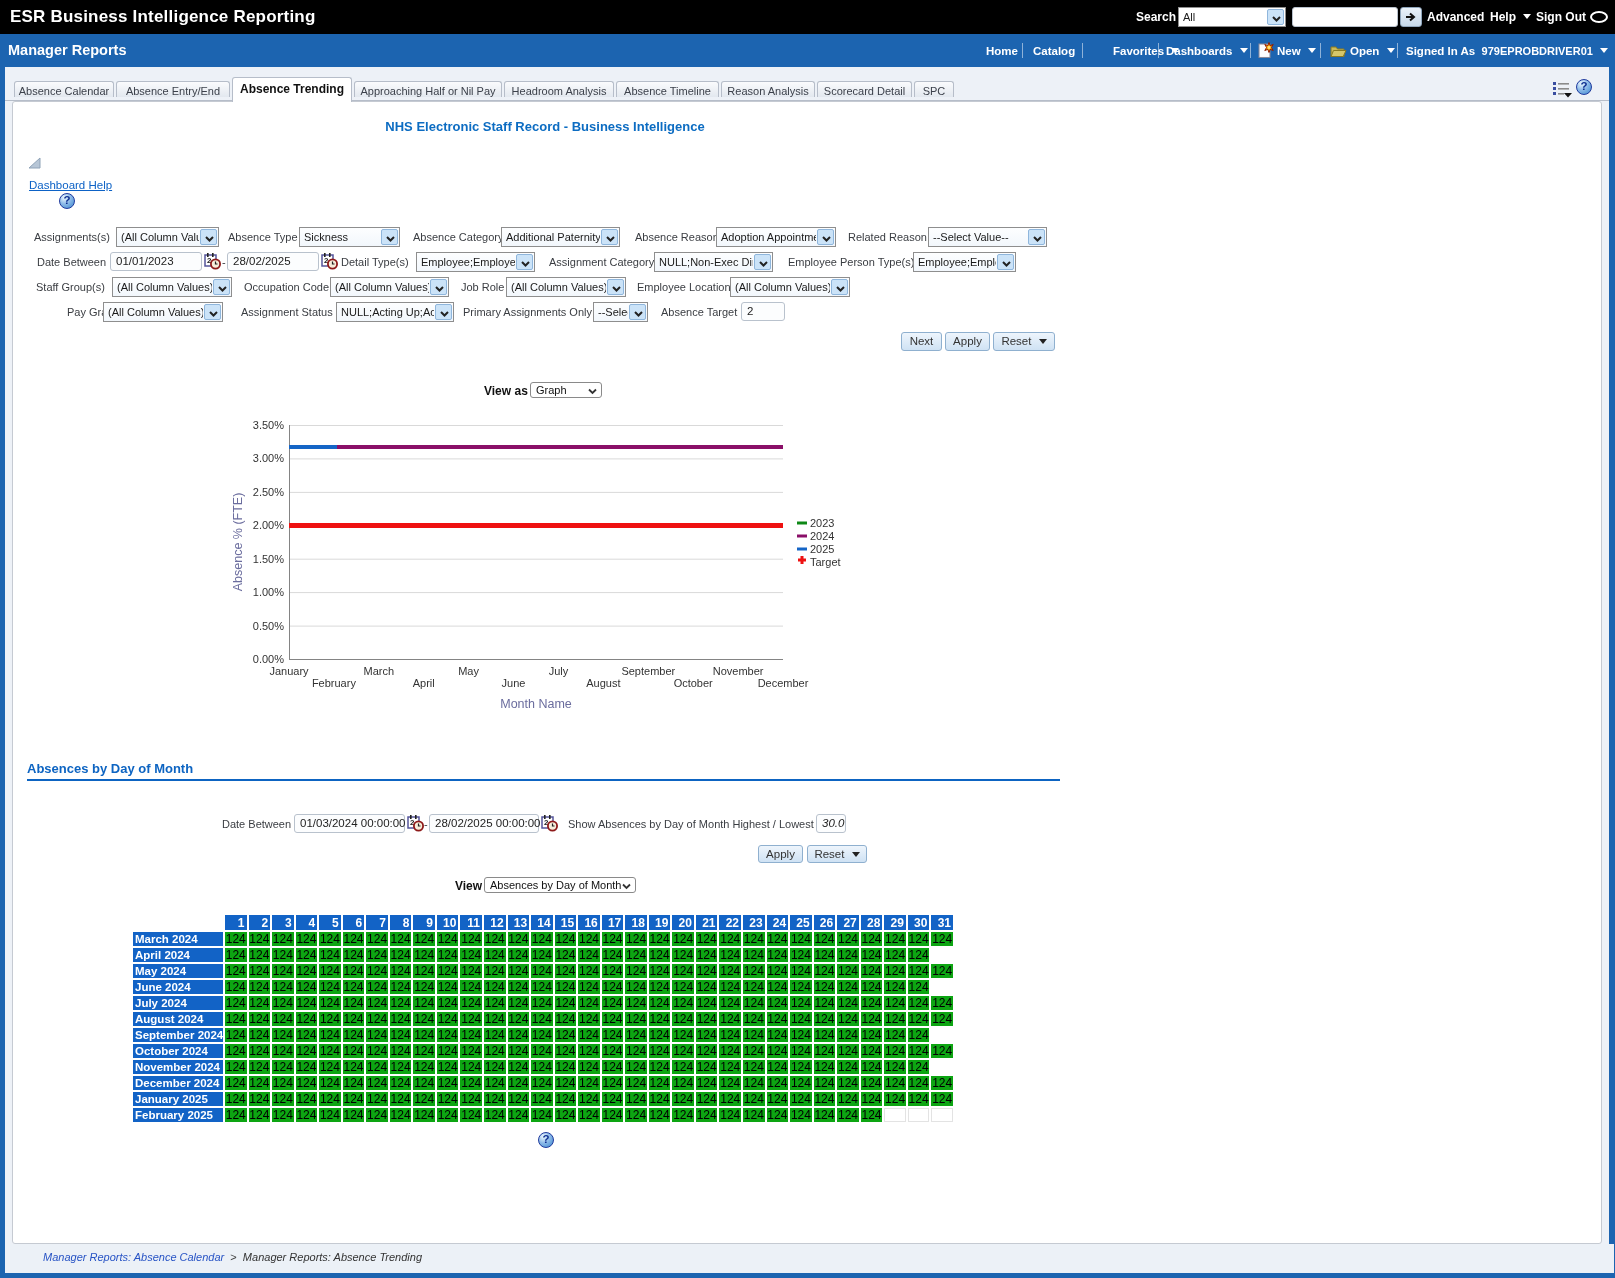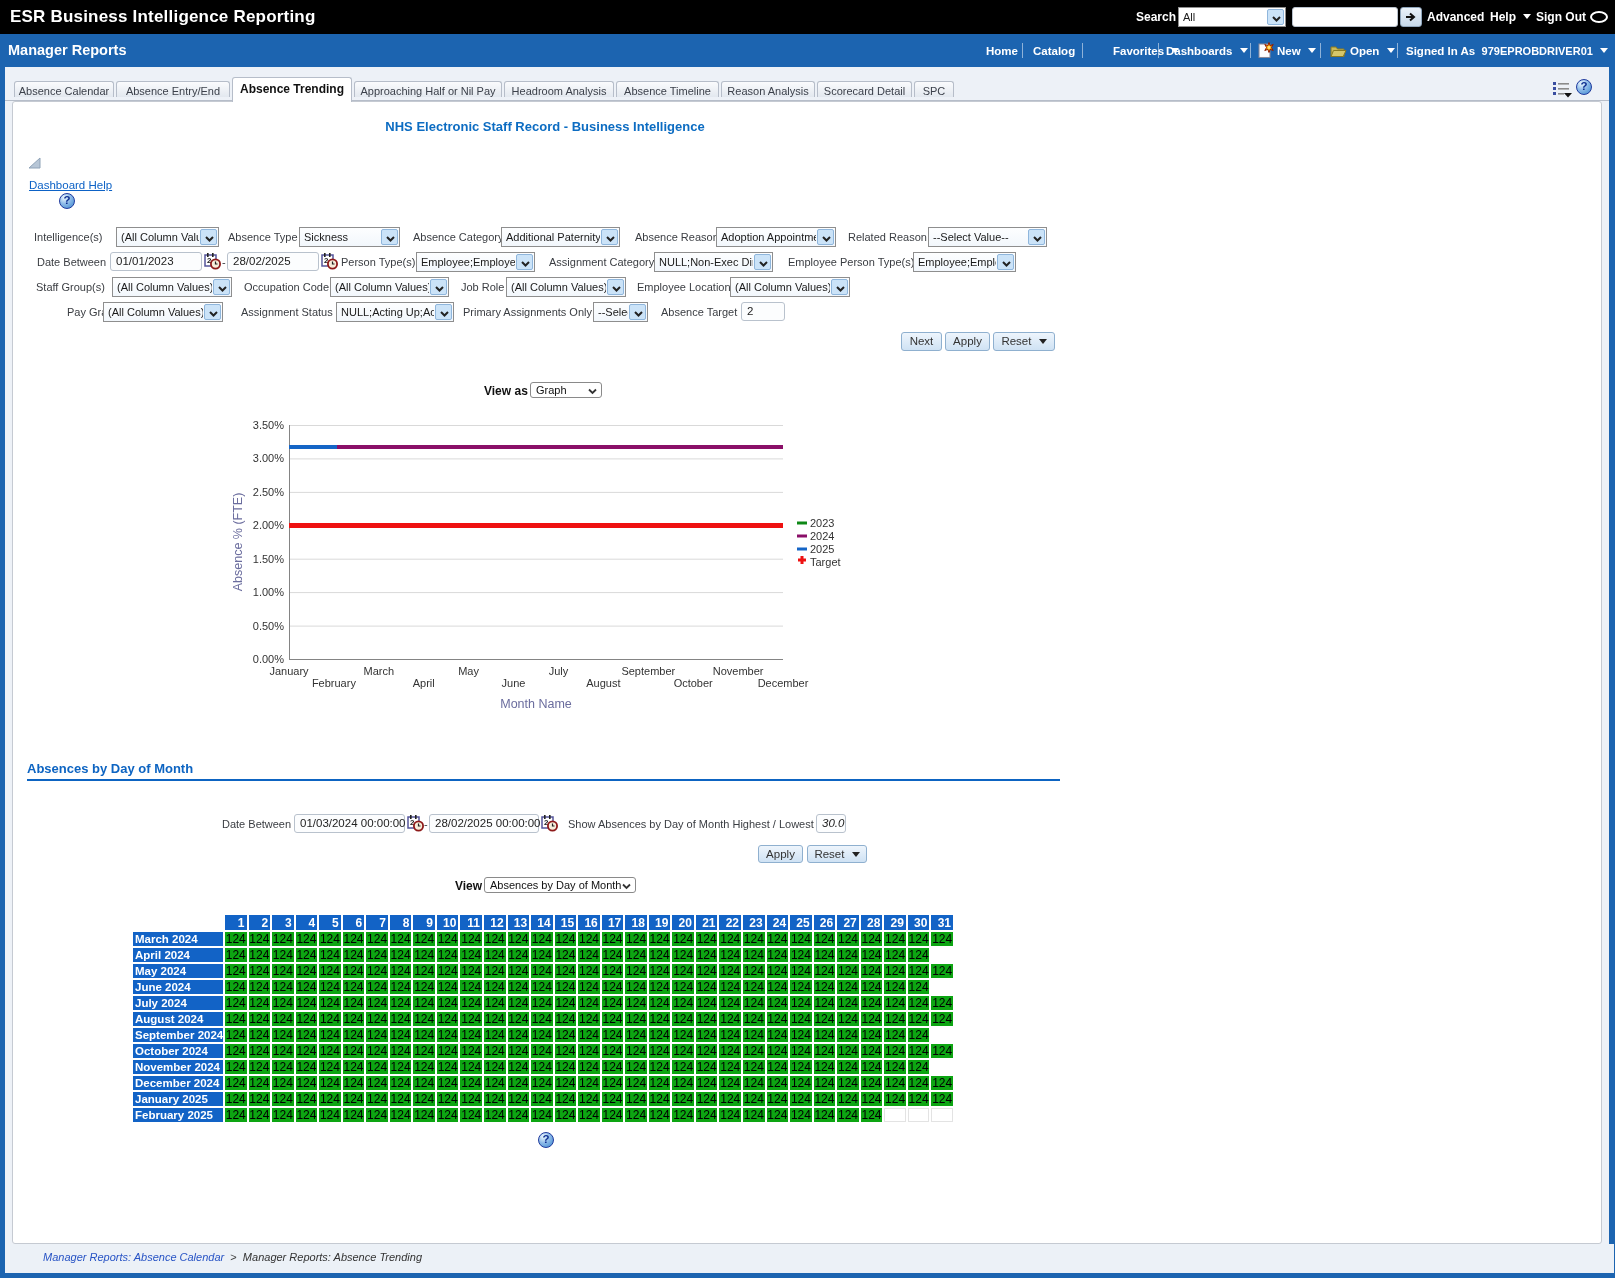--- a/index.html
+++ b/index.html
@@ -144,21 +144,21 @@
 </div>
 
 <div class="abs boldlbl" style="left:0px; top:119px; width:1090px; text-align:center; font-size:13px; color:#0c6cc2; position:absolute;">NHS Electronic Staff Record - Business Intelligence</div>
 
 <svg class="abs" style="left:28px; top:157px;" width="13" height="12">
     <path d="M1 11 L12 11 L12 1 Z" fill="#b7c6d6" stroke="#8fa3b8" stroke-width="1"></path>
   </svg>
 <a class="abs dl" style="left:29px; top:179px; font-size:11.5px;" href="#">Dashboard Help</a>
 <div class="helpc" style="left:59px; top:193px;">?</div>
 
-<div class="lbl" style="left:34px; top:231px;">Intelligence(s)</div>
+<div class="lbl" style="left:34px; top:231px;">Assignments(s)</div>
 <div class="psel" style="left:116px; top:227px; width:103px;">
     <div class="t">(All Column Value</div>
     <div class="b">
       <svg width="11" height="8">
         <path d="M2 2 L5.5 5.5 L9 2" stroke="#222" stroke-width="2" fill="none"></path>
       </svg>
     </div>
   </div>
 <div class="lbl" style="left:228px; top:231px;">Absence Type</div>
 <div class="psel" style="left:299px; top:227px; width:101px;">
@@ -214,21 +214,21 @@
     <span>28/02/2025</span>
   </div>
 <svg class="abs" style="left:321px; top:252px;" width="18" height="18">
   <rect x="1" y="3" width="11" height="11" fill="#fff" stroke="#55559a" stroke-width="1.5"></rect>
   <rect x="3" y="1" width="1.6" height="4" fill="#222"></rect>
     <rect x="8" y="1" width="1.6" height="4" fill="#222"></rect>
   <text x="3" y="11" font-size="8" font-weight="bold" fill="#222">2</text>
   <circle cx="11.5" cy="12" r="4.6" fill="#f7edda" stroke="#8e1a1a" stroke-width="1.8"></circle>
   <path d="M11.5 9.5 L11.5 12 L13.5 12" stroke="#222" stroke-width="1.2" fill="none"></path>
 </svg>
-<div class="lbl" style="left:341px; top:256px;">Person Type(s)</div>
+<div class="lbl" style="left:341px; top:256px;">Detail Type(s)</div>
 <div class="psel" style="left:416px; top:252px; width:119px;">
     <div class="t">Employee;Employee</div>
     <div class="b">
       <svg width="11" height="8">
         <path d="M2 2 L5.5 5.5 L9 2" stroke="#222" stroke-width="2" fill="none"></path>
       </svg>
     </div>
   </div>
 <div class="lbl" style="left:549px; top:256px;">Assignment Category</div>
 <div class="psel" style="left:654px; top:252px; width:119px;">

